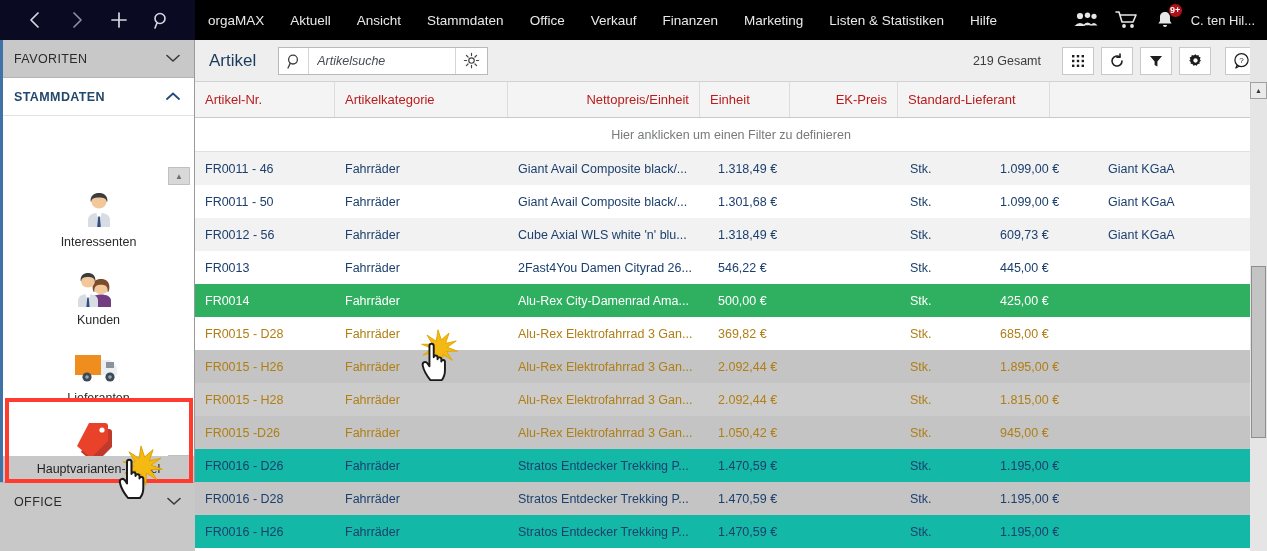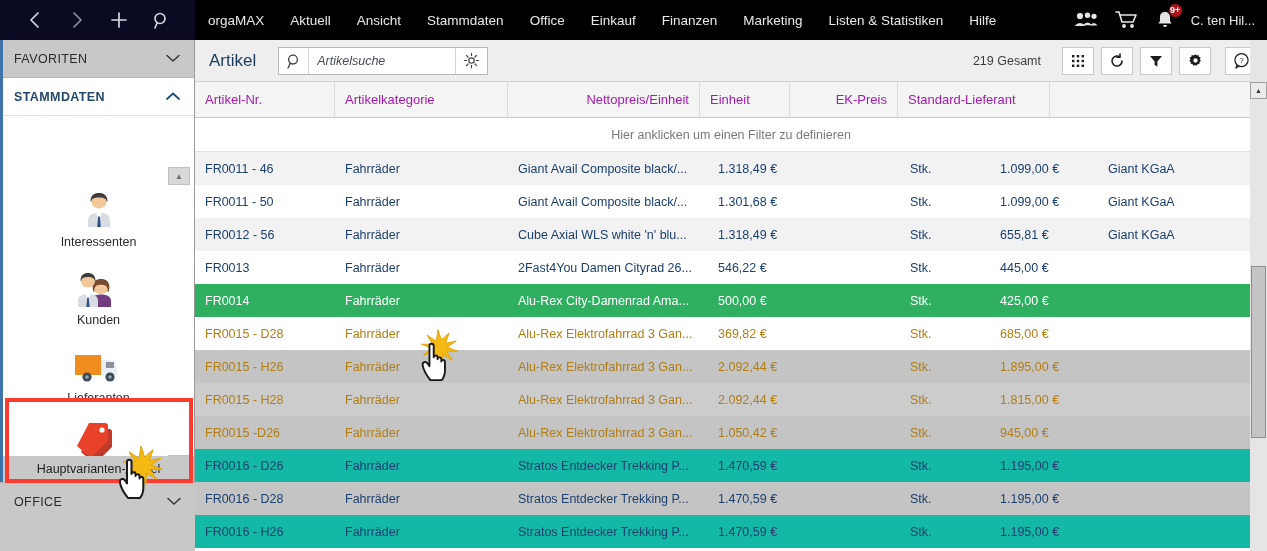--- a/index.html
+++ b/index.html
@@ -118,21 +118,21 @@
   .hbtn {
     width: 32px; height: 28px; background: #fff; border: 1px solid #c9c9c9;
     display: flex; align-items: center; justify-content: center; cursor: pointer;
     margin-left: 7px; color: #1d1d1d;
   }
   .hbtn.last { margin-left: 14px; }
 
   
   .thead { display: flex; height: 36px; background: #f4f4f4; border-bottom: 1px solid #c9c9c9; }
   .th {
-    display: flex; align-items: center; font-size: 13px; color: #a21caf;
+    display: flex; align-items: center; font-size: 13px; color: #b91c1c;
     border-right: 1px solid #dcdcdc; padding: 0 10px; cursor: pointer; white-space: nowrap;
     overflow: hidden;
   }
   .th.r { justify-content: flex-end; }
   .filterbar {
     height: 34px; background: #fff; border-bottom: 1px solid #e0e0e0;
     display: flex; align-items: center; justify-content: center;
     font-size: 12.5px; color: #77797b; cursor: pointer;
   }
   .tbody { position: relative; height: 398px; overflow: hidden; }
@@ -190,21 +190,21 @@
           </svg>
       </span>
     </div>
 
     <div class="menu">
       <div class="menu-item">orgaMAX</div>
       <div class="menu-item">Aktuell</div>
       <div class="menu-item">Ansicht</div>
       <div class="menu-item">Stammdaten</div>
       <div class="menu-item">Office</div>
-      <div class="menu-item">Einkauf</div>
+      <div class="menu-item">Verkauf</div>
       <div class="menu-item">Finanzen</div>
       <div class="menu-item">Marketing</div>
       <div class="menu-item">Listen &amp; Statistiken</div>
       <div class="menu-item">Hilfe</div>
     </div>
 
     <div class="topbar-right">
       <span class="tb-ico">
         <svg width="26" height="18" viewBox="0 0 26 18">
           <circle cx="7" cy="5" r="3.1" fill="#e6e6e6"></circle>
@@ -443,21 +443,21 @@
             <div class="cell" style="width: 90px;">Stk.</div>
             <div class="cell r" style="width: 108px;">1.099,00 €</div>
             <div class="cell" style="width: 152px;">Giant KGaA</div>
           </div>
           <div class="row alt">
             <div class="cell" style="width: 140px;">FR0012 - 56</div>
             <div class="cell" style="width: 173px;">Fahrräder</div>
             <div class="cell" style="width: 200px;">Cube Axial WLS white 'n' blu...</div>
             <div class="cell r" style="width: 192px;">1.318,49 €</div>
             <div class="cell" style="width: 90px;">Stk.</div>
-            <div class="cell r" style="width: 108px;">655,81 €</div>
+            <div class="cell r" style="width: 108px;">609,73 €</div>
             <div class="cell" style="width: 152px;">Giant KGaA</div>
           </div>
           <div class="row plain">
             <div class="cell" style="width: 140px;">FR0013</div>
             <div class="cell" style="width: 173px;">Fahrräder</div>
             <div class="cell" style="width: 200px;">2Fast4You Damen Cityrad 26...</div>
             <div class="cell r" style="width: 192px;">546,22 €</div>
             <div class="cell" style="width: 90px;">Stk.</div>
             <div class="cell r" style="width: 108px;">445,00 €</div>
             <div class="cell" style="width: 152px;"></div>

